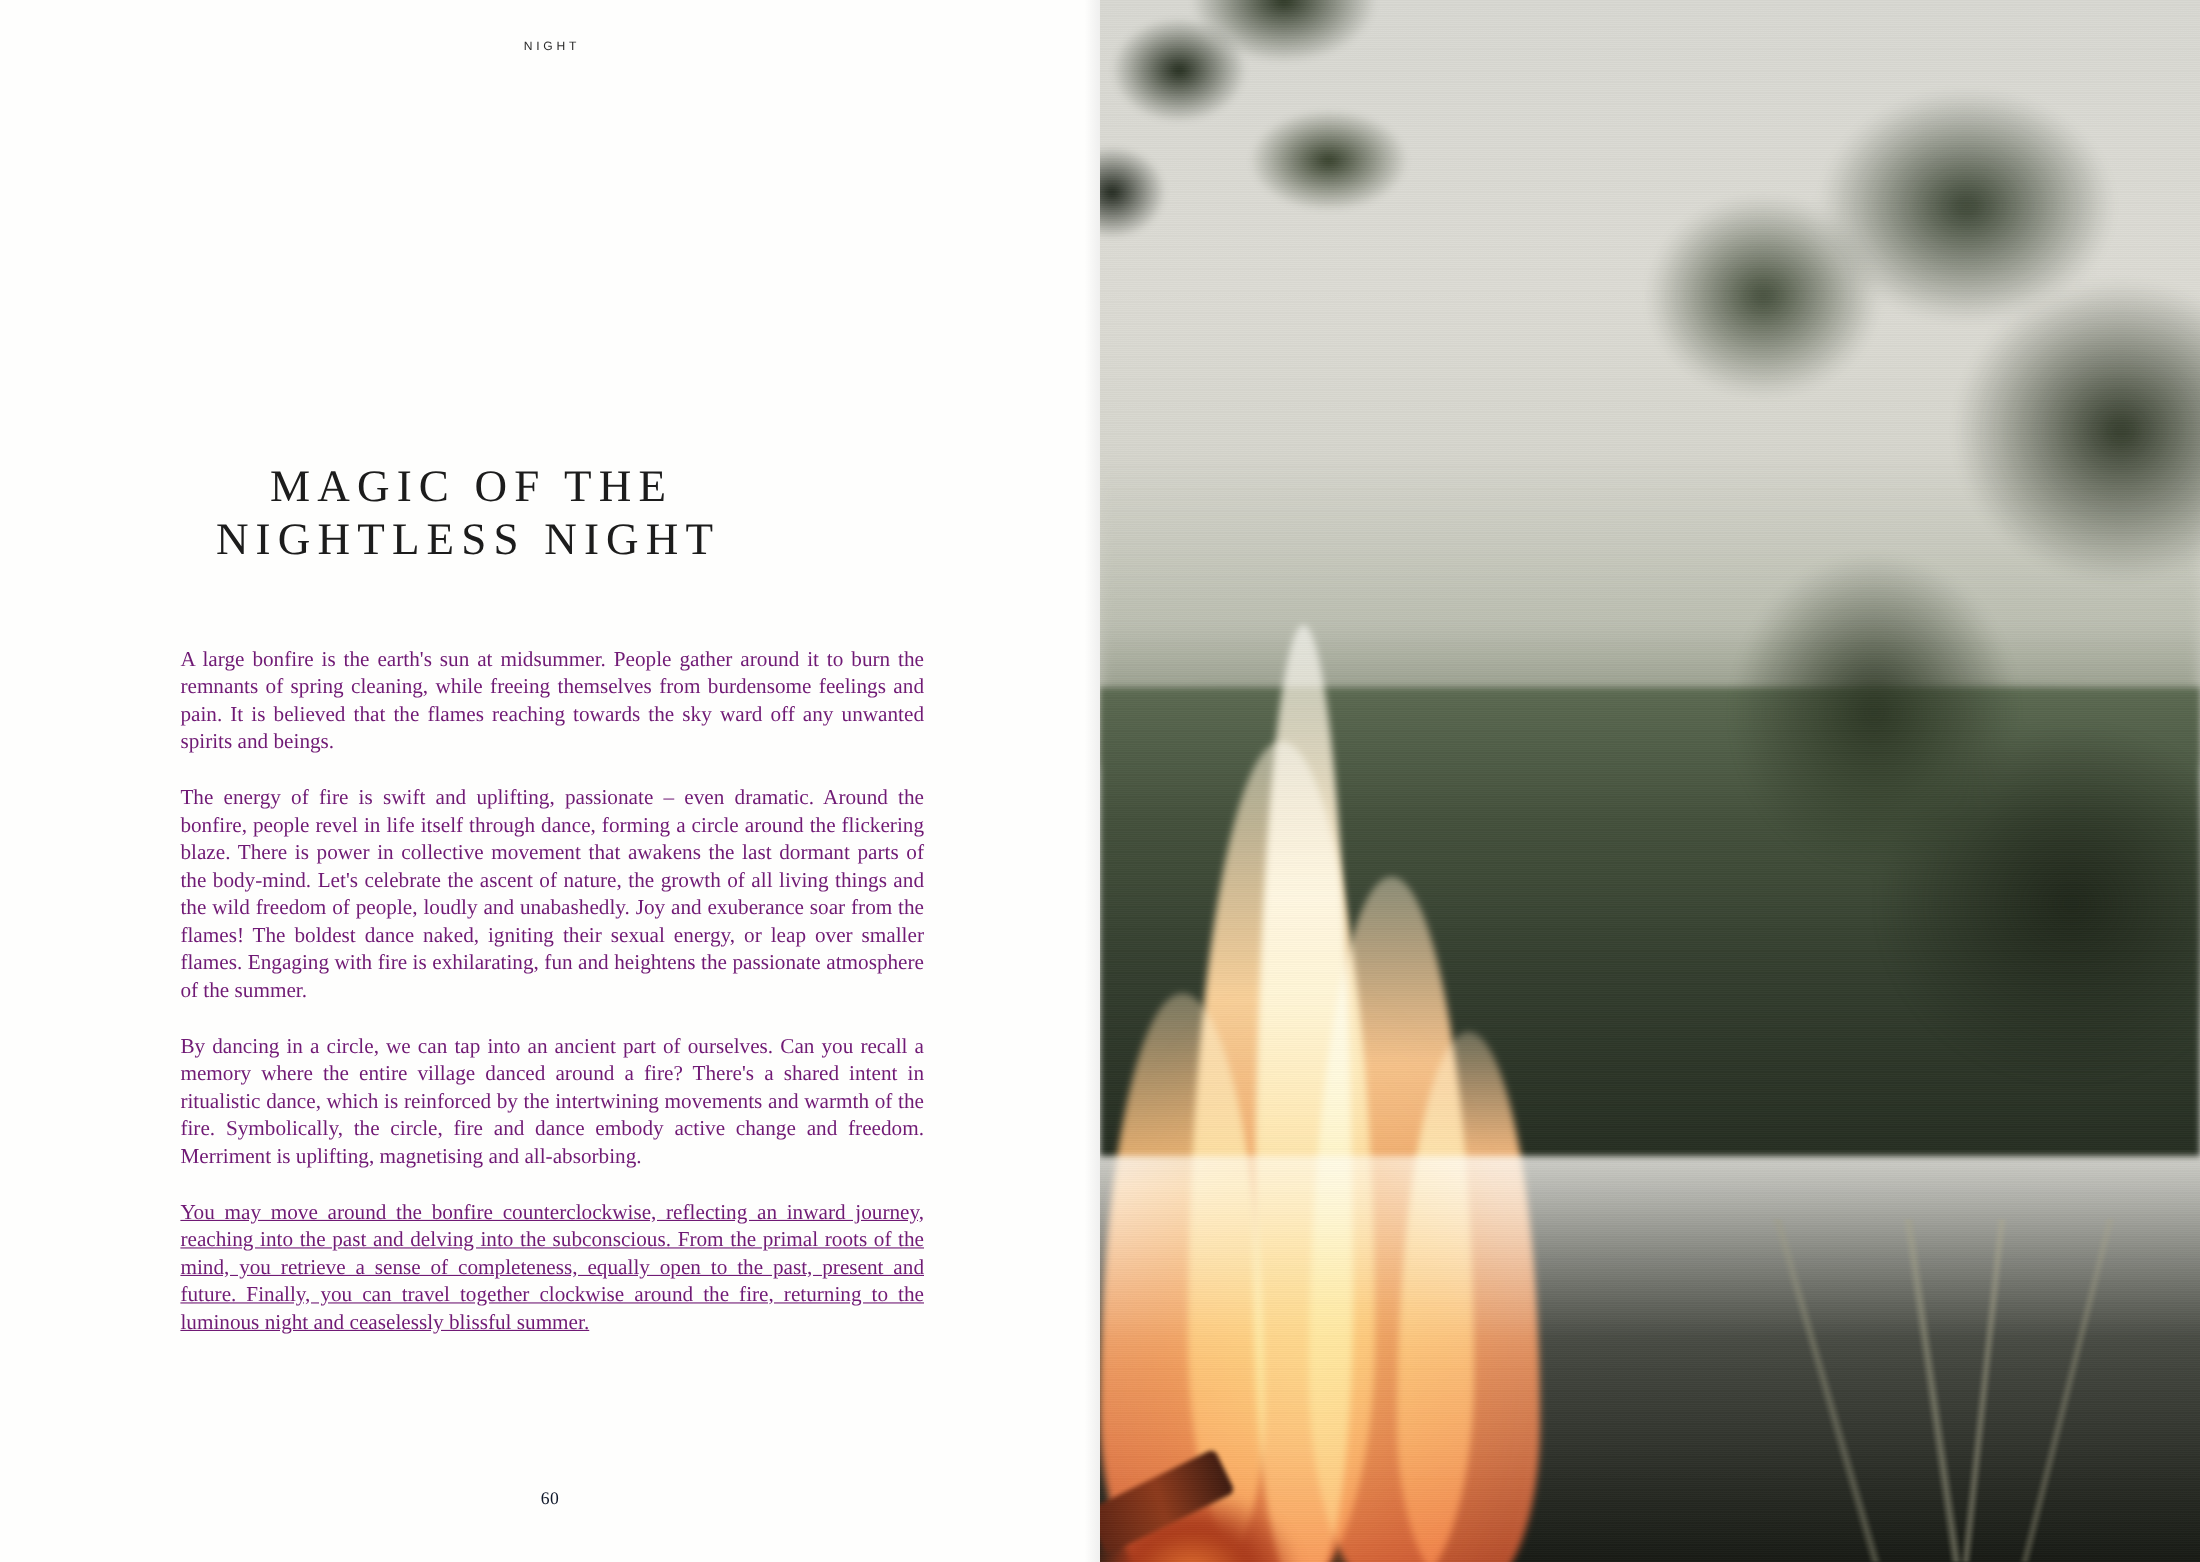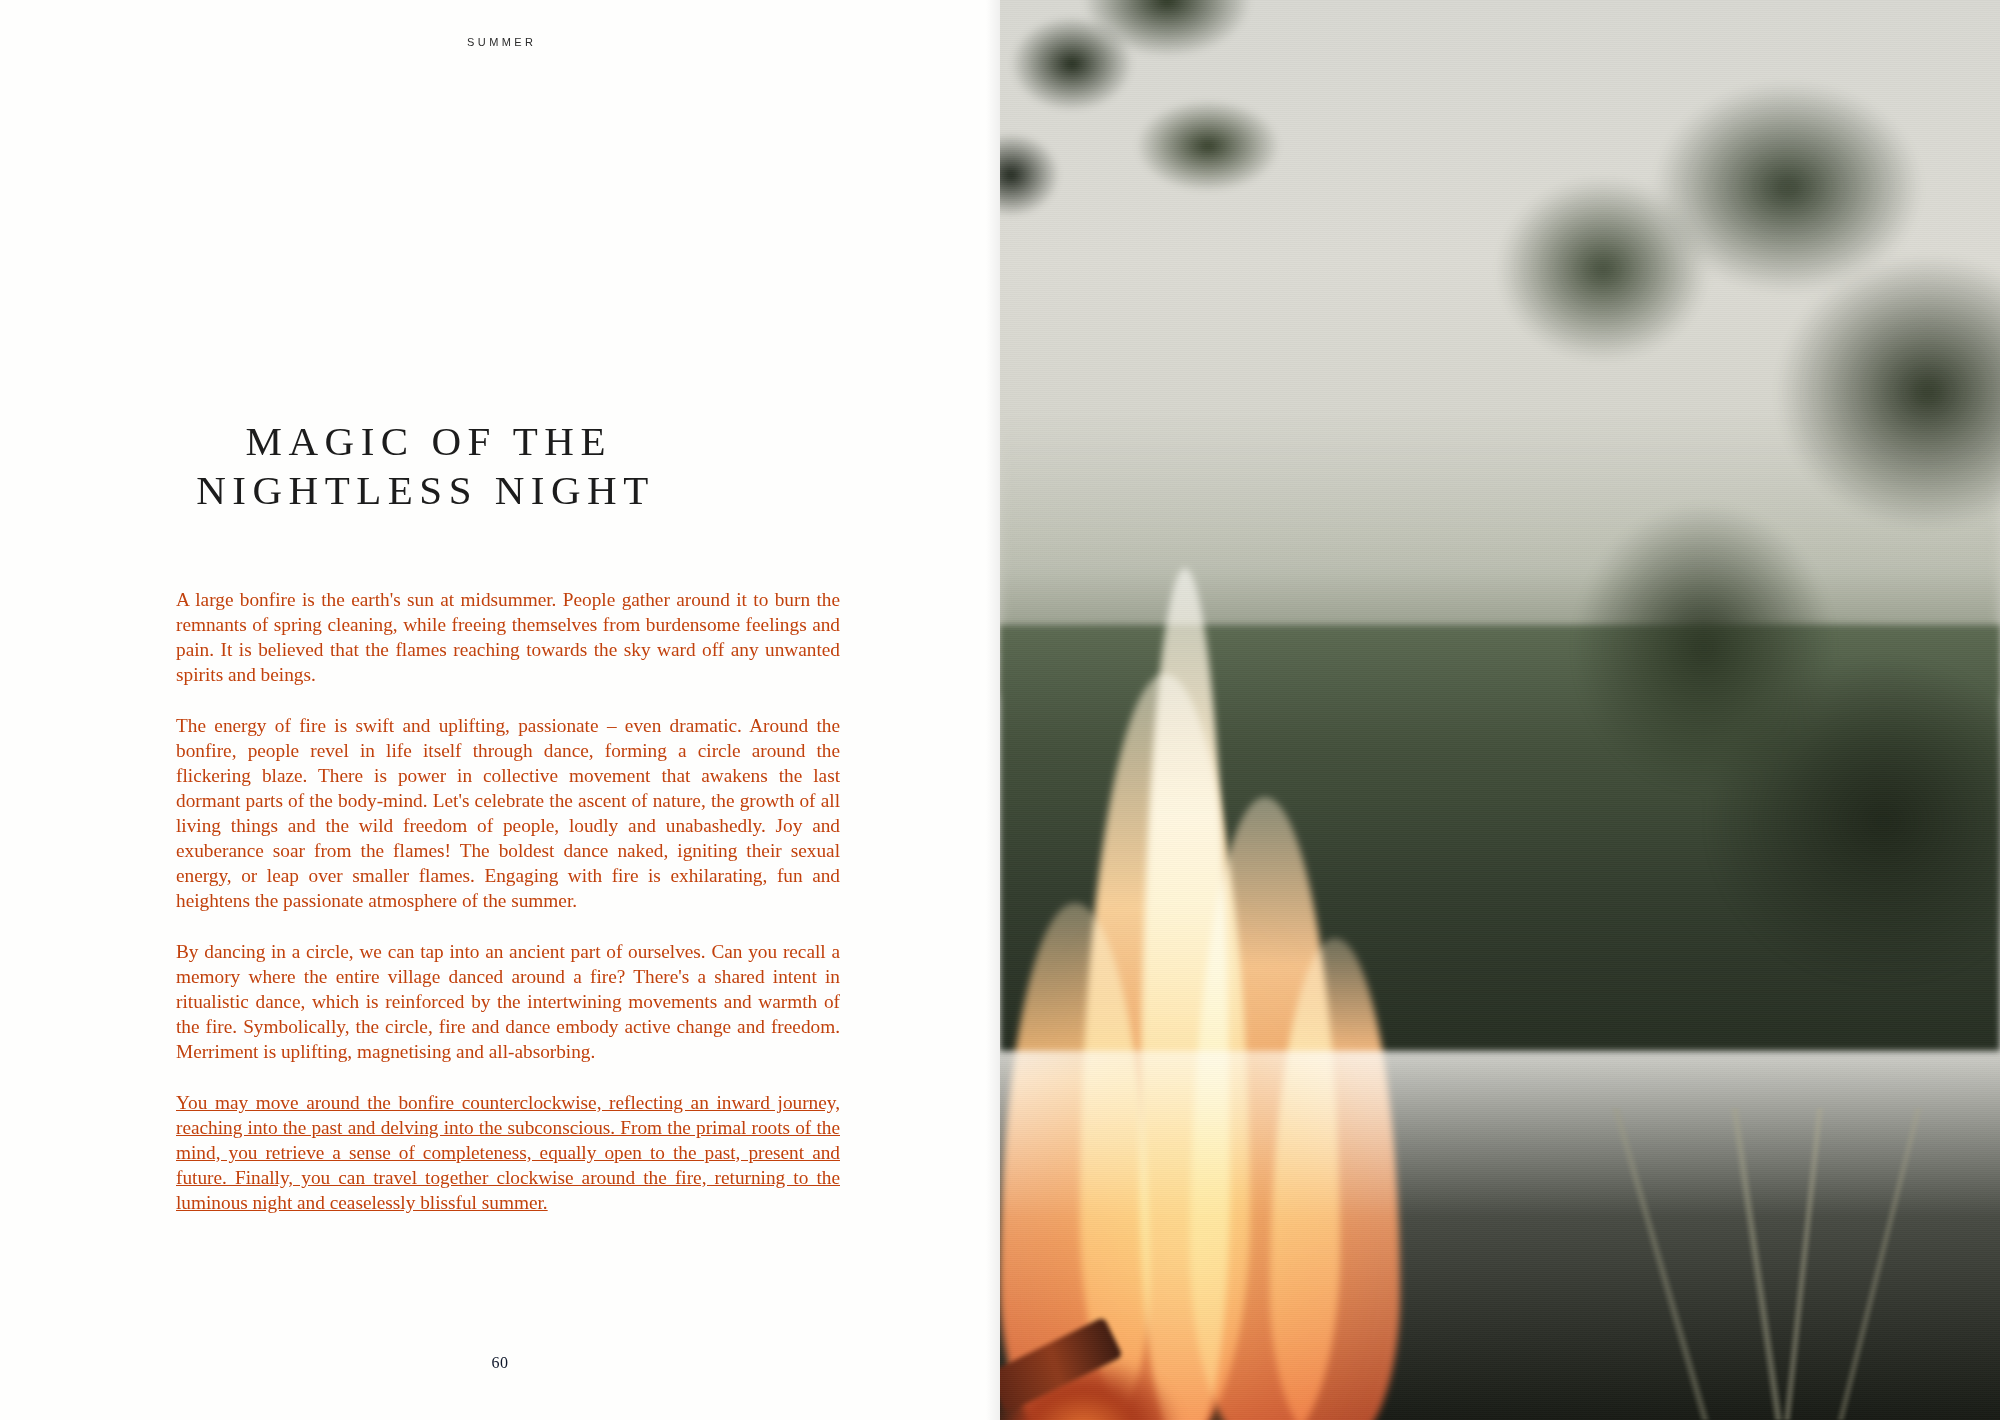--- a/index.html
+++ b/index.html
@@ -60,25 +60,25 @@
   }
 
   .body-col {
     position: absolute;
     top: 588px;
     left: 160px;
     width: 680px;
   }
 
   .body-col p {
-    margin: 0 0 26px 16px;
+    margin: 0 0 26px 4px;
     font-family: "Liberation Serif", serif;
     font-size: 19.3px;
     line-height: 1.295;
-    color: #c2410c;
+    color: #701a75;
     text-align: justify;
     -webkit-hyphens: none;
     hyphens: none;
   }
   .body-col p:last-child { margin-bottom: 0; text-decoration: underline; }
 
   .folio {
     position: absolute;
     bottom: 48px;
     left: 0;
@@ -244,21 +244,21 @@
     pointer-events: none;
   }
 </style>
 </head>
 <body>
 
 <div class="spread">
 
   <div class="page-left">
 
-    <div class="running-head">SUMMER</div>
+    <div class="running-head">NIGHT</div>
 
     <h1 class="chapter-title">MAGIC OF THE
 NIGHTLESS NIGHT</h1>
 
     <div class="body-col">
       <p>A large bonfire is the earth's sun at midsummer. People gather around it to burn the remnants of spring cleaning, while freeing themselves from burdensome feelings and pain. It is believed that the flames reaching towards the sky ward off any unwanted spirits and beings.</p>
       <p>The energy of fire is swift and uplifting, passionate – even dramatic. Around the bonfire, people revel in life itself through dance, forming a circle around the flickering blaze. There is power in collective movement that awakens the last dormant parts of the body-mind. Let's celebrate the ascent of nature, the growth of all living things and the wild freedom of people, loudly and unabashedly. Joy and exuberance soar from the flames! The boldest dance naked, igniting their sexual energy, or leap over smaller flames. Engaging with fire is exhilarating, fun and heightens the passionate atmosphere of the summer.</p>
       <p>By dancing in a circle, we can tap into an ancient part of ourselves. Can you recall a memory where the entire village danced around a fire? There's a shared intent in ritualistic dance, which is reinforced by the intertwining movements and warmth of the fire. Symbolically, the circle, fire and dance embody active change and freedom. Merriment is uplifting, magnetising and all-absorbing.</p>
       <p>You may move around the bonfire counterclockwise, reflecting an inward journey, reaching into the past and delving into the subconscious. From the primal roots of the mind, you retrieve a sense of completeness, equally open to the past, present and future. Finally, you can travel together clockwise around the fire, returning to the luminous night and ceaselessly blissful summer.</p>
     </div>

